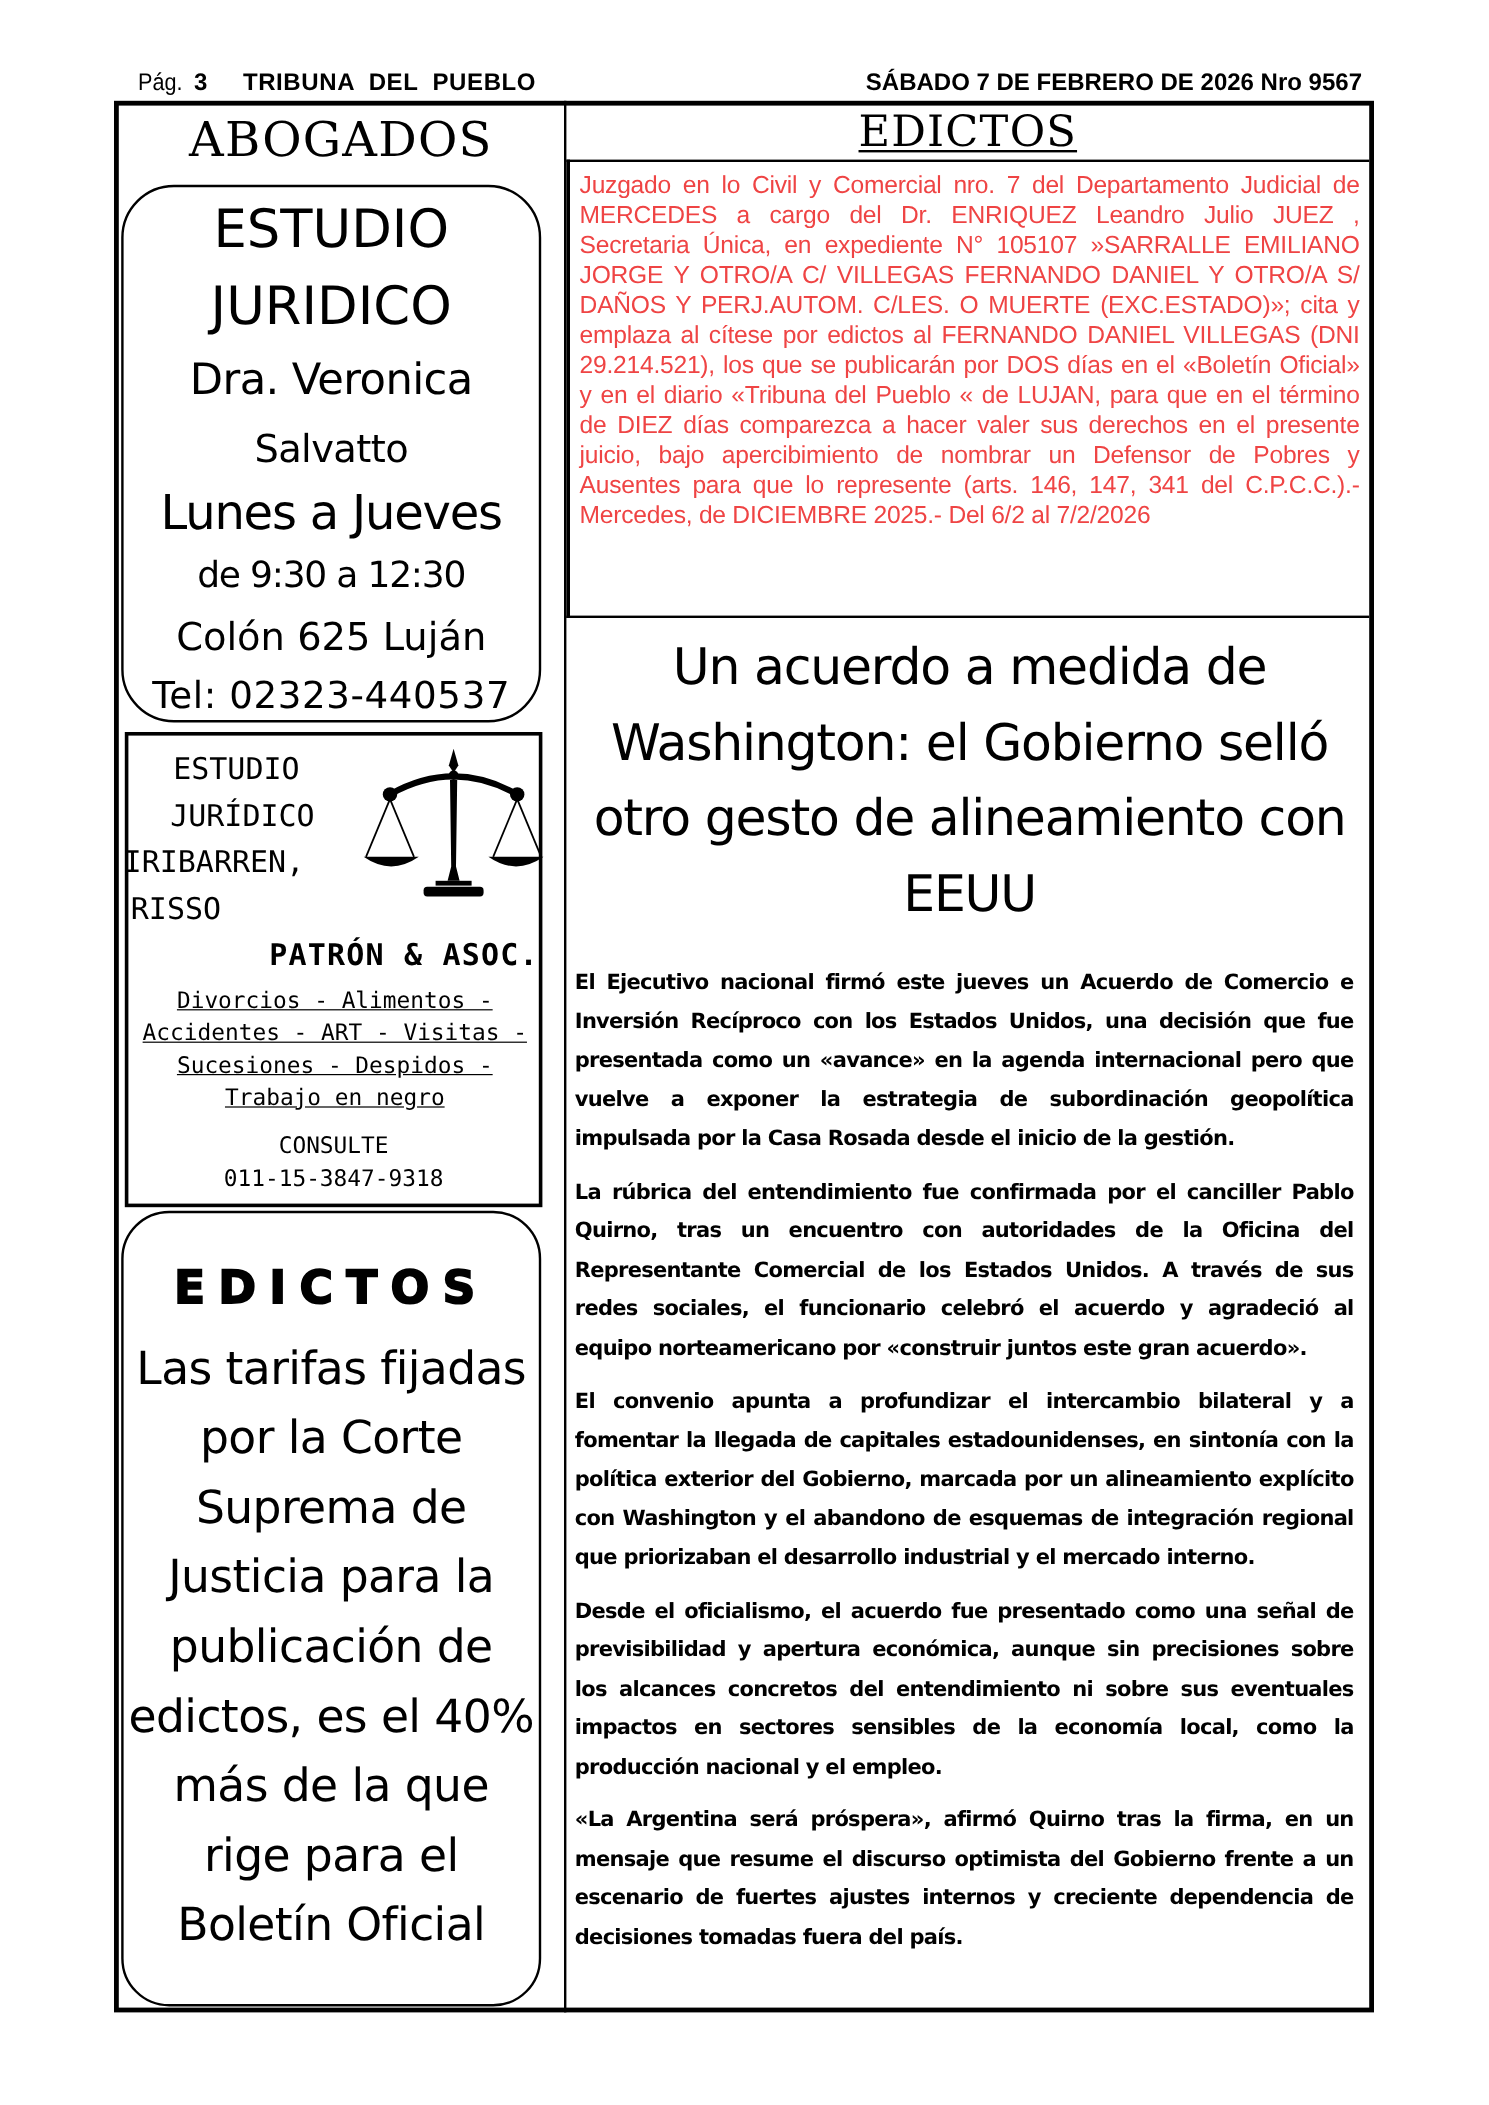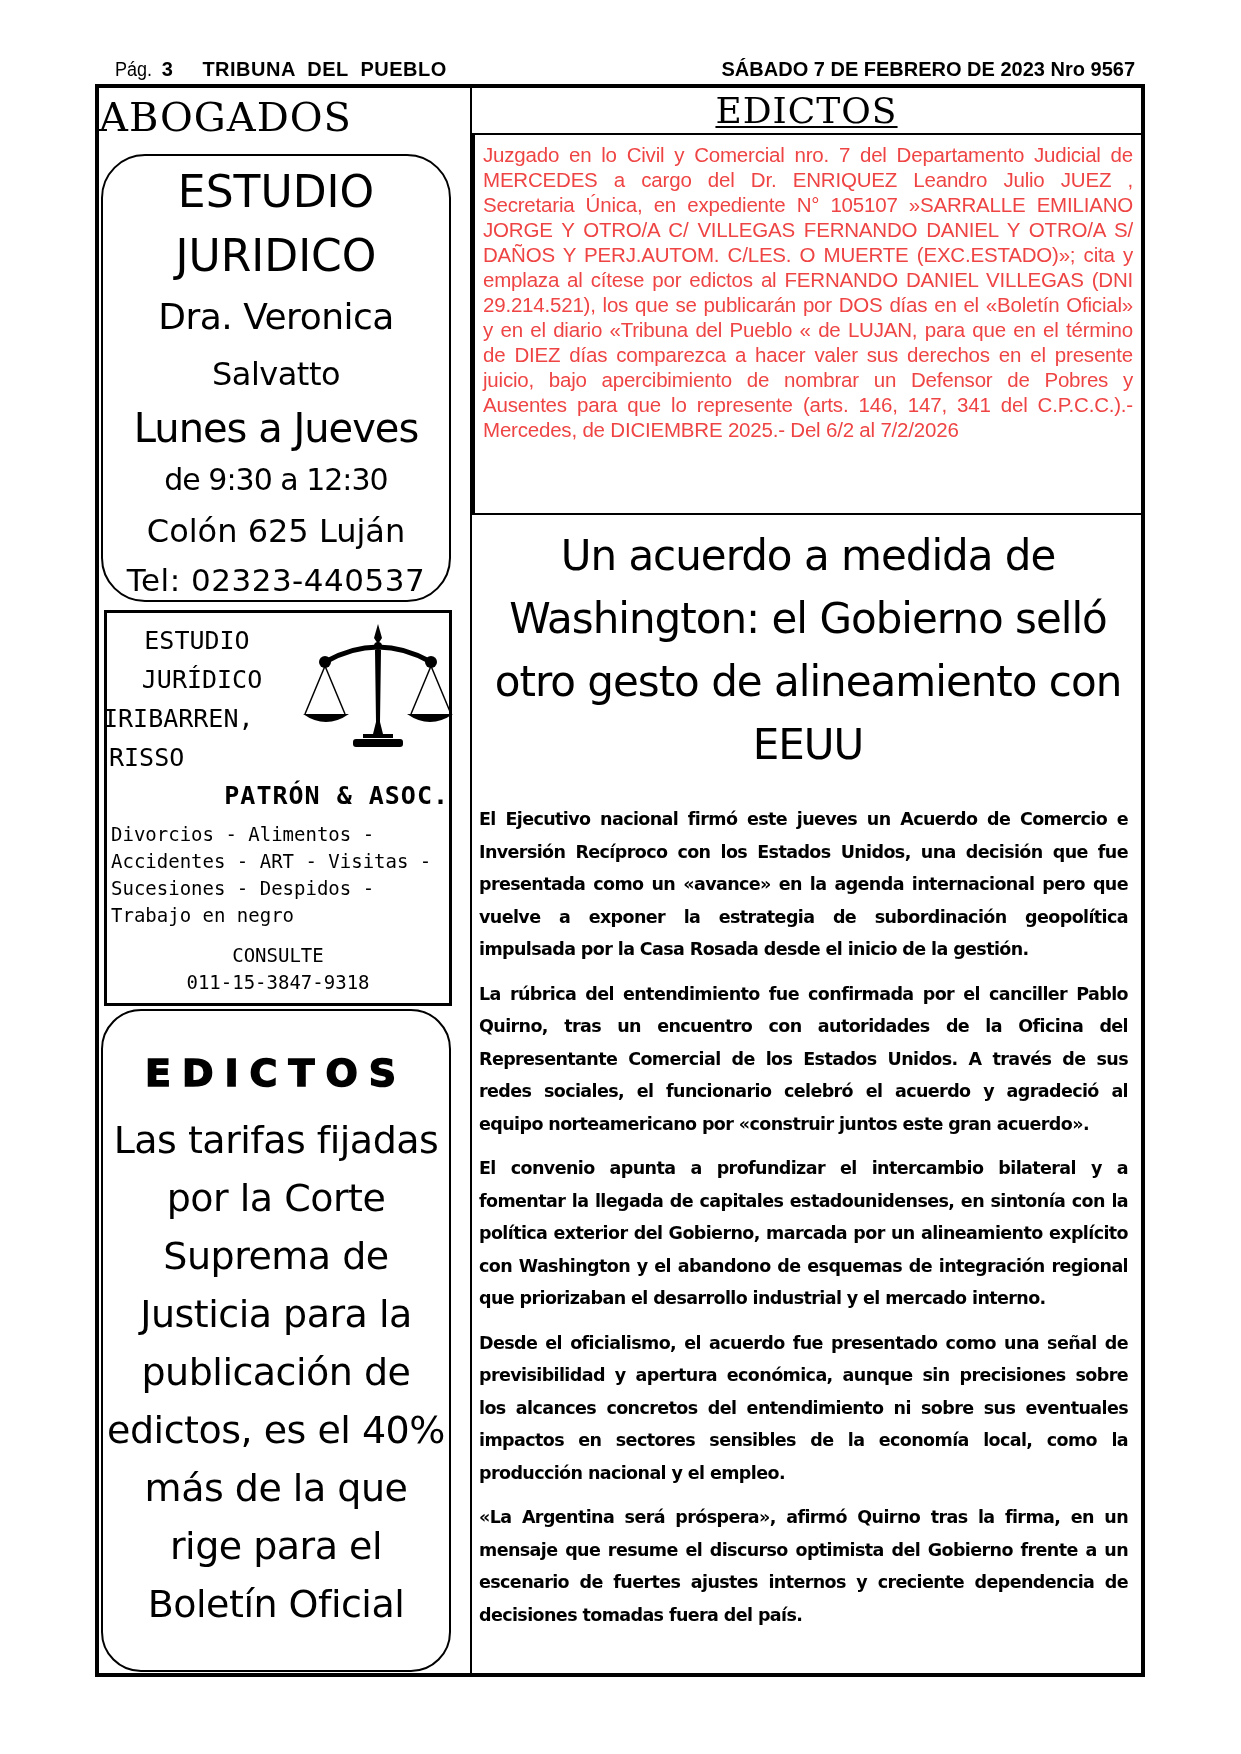--- a/index.html
+++ b/index.html
@@ -10,41 +10,41 @@
   .hdr-left { position: absolute; left: 0; top: 0; font-size: 20px; white-space: nowrap; }
   .hdr-left .pg { font-weight: normal; transform: scaleX(0.9); display: inline-block; transform-origin: left; }
   .hdr-left .pgnum { font-weight: bold; }
   .hdr-left .paper { font-weight: bold; margin-left: 24px; letter-spacing: 0.5px; word-spacing: 6px; margin-top: 24px; }
   .hdr-right { position: absolute; right: 0; top: 0; font-size: 20px; font-weight: bold; white-space: nowrap; }
 
   .frame { position: absolute; left: 95px; top: 84px; width: 1050px; height: 1593px; border: 4px solid #000; }
   .col-divider { position: absolute; left: 470px; top: 84px; width: 2px; height: 1593px; background: #000; }
 
   
-  .abogados-title { position: absolute; left: 99px; top: 92px; width: 370px; 
+  .abogados-title { position: absolute; left: 99px; top: 92px; width: 370px; text-align: center;
     font-family: "DejaVu Serif", serif; font-size: 40px; letter-spacing: 1px; font-variant: small-caps; line-height: 50px; }
 
   .ad1 { position: absolute; left: 101px; top: 154px; width: 350px; height: 448px; border: 2px solid #000; border-radius: 44px;
     text-align: center; font-family: "DejaVu Sans", sans-serif; }
   .ad1 .l1 { font-size: 44px; line-height: 64px; margin-top: 4px; }
   .ad1 .l2 { font-size: 44px; line-height: 64px; }
   .ad1 .l3 { font-size: 36px; line-height: 58px; letter-spacing: -0.5px; }
   .ad1 .l4 { font-size: 32px; line-height: 56px; letter-spacing: -0.5px; }
   .ad1 .l5 { font-size: 40px; line-height: 52px; letter-spacing: -1px; }
   .ad1 .l6 { font-size: 30px; line-height: 52px; letter-spacing: -1px; }
   .ad1 .l7 { font-size: 32px; line-height: 50px; }
   .ad1 .l8 { font-size: 31px; line-height: 48px; letter-spacing: 0.5px; }
 
   .ad2 { position: absolute; left: 104px; top: 610px; width: 348px; height: 396px; border: 3px solid #000; }
   .ad2-name { position: absolute; left: 0; top: 8px; width: 180px; font-family: "DejaVu Sans Mono", monospace;
     font-size: 25px; line-height: 39px; text-align: center; }
   .ad2-patron { position: absolute; left: 0; top: 168px; width: 100%; text-align: right; font-family: "DejaVu Sans Mono", monospace;
     font-size: 25px; font-weight: bold; letter-spacing: 1px; }
-  .ad2-services { position: absolute; left: 4px; top: 208px; width: 336px; font-family: "DejaVu Sans Mono", monospace;
-    font-size: 19px; line-height: 27px; }
+  .ad2-services { position: absolute; left: 4px; top: 208px; width: 336px; text-align: center; font-family: "DejaVu Sans Mono", monospace;
+    font-size: 19px; line-height: 27px; text-decoration: underline; }
   .ad2-consult { position: absolute; left: 0; top: 329px; width: 100%; text-align: center; font-family: "DejaVu Sans Mono", monospace;
     font-size: 19px; line-height: 27px; }
   .scale-icon { position: absolute; left: 196px; top: 9px; width: 150px; height: 130px; }
 
   .ad3 { position: absolute; left: 101px; top: 1009px; width: 350px; height: 663px; border: 2px solid #000; border-radius: 40px;
     text-align: center; font-family: "DejaVu Sans", sans-serif; }
   .ad3 .edictos { font-family: "DejaVu Sans", sans-serif; font-weight: 900; font-size: 38px; letter-spacing: 11px; margin-top: 36px; line-height: 52px;
     -webkit-text-stroke: 1.5px #000; }
   .ad3 .body { font-size: 38px; line-height: 58px; letter-spacing: -0.5px; margin-top: 12px; }
 
@@ -65,21 +65,21 @@
 </style>
 </head>
 <body>
 
 <div class="header">
   <div class="hdr-left">
     <span class="pg">Pág.</span>
     <span class="pgnum">3</span>
     <span class="paper">TRIBUNA DEL PUEBLO</span>
   </div>
-  <div class="hdr-right">SÁBADO 7 DE FEBRERO DE 2023 Nro 9567</div>
+  <div class="hdr-right">SÁBADO 7 DE FEBRERO DE 2026 Nro 9567</div>
 </div>
 
 <div class="frame"></div>
 <div class="col-divider"></div>
 
 <div class="abogados-title">ABOGADOS</div>
 
 <div class="ad1">
   <div class="l1">ESTUDIO</div>
   <div class="l2">JURIDICO</div>

